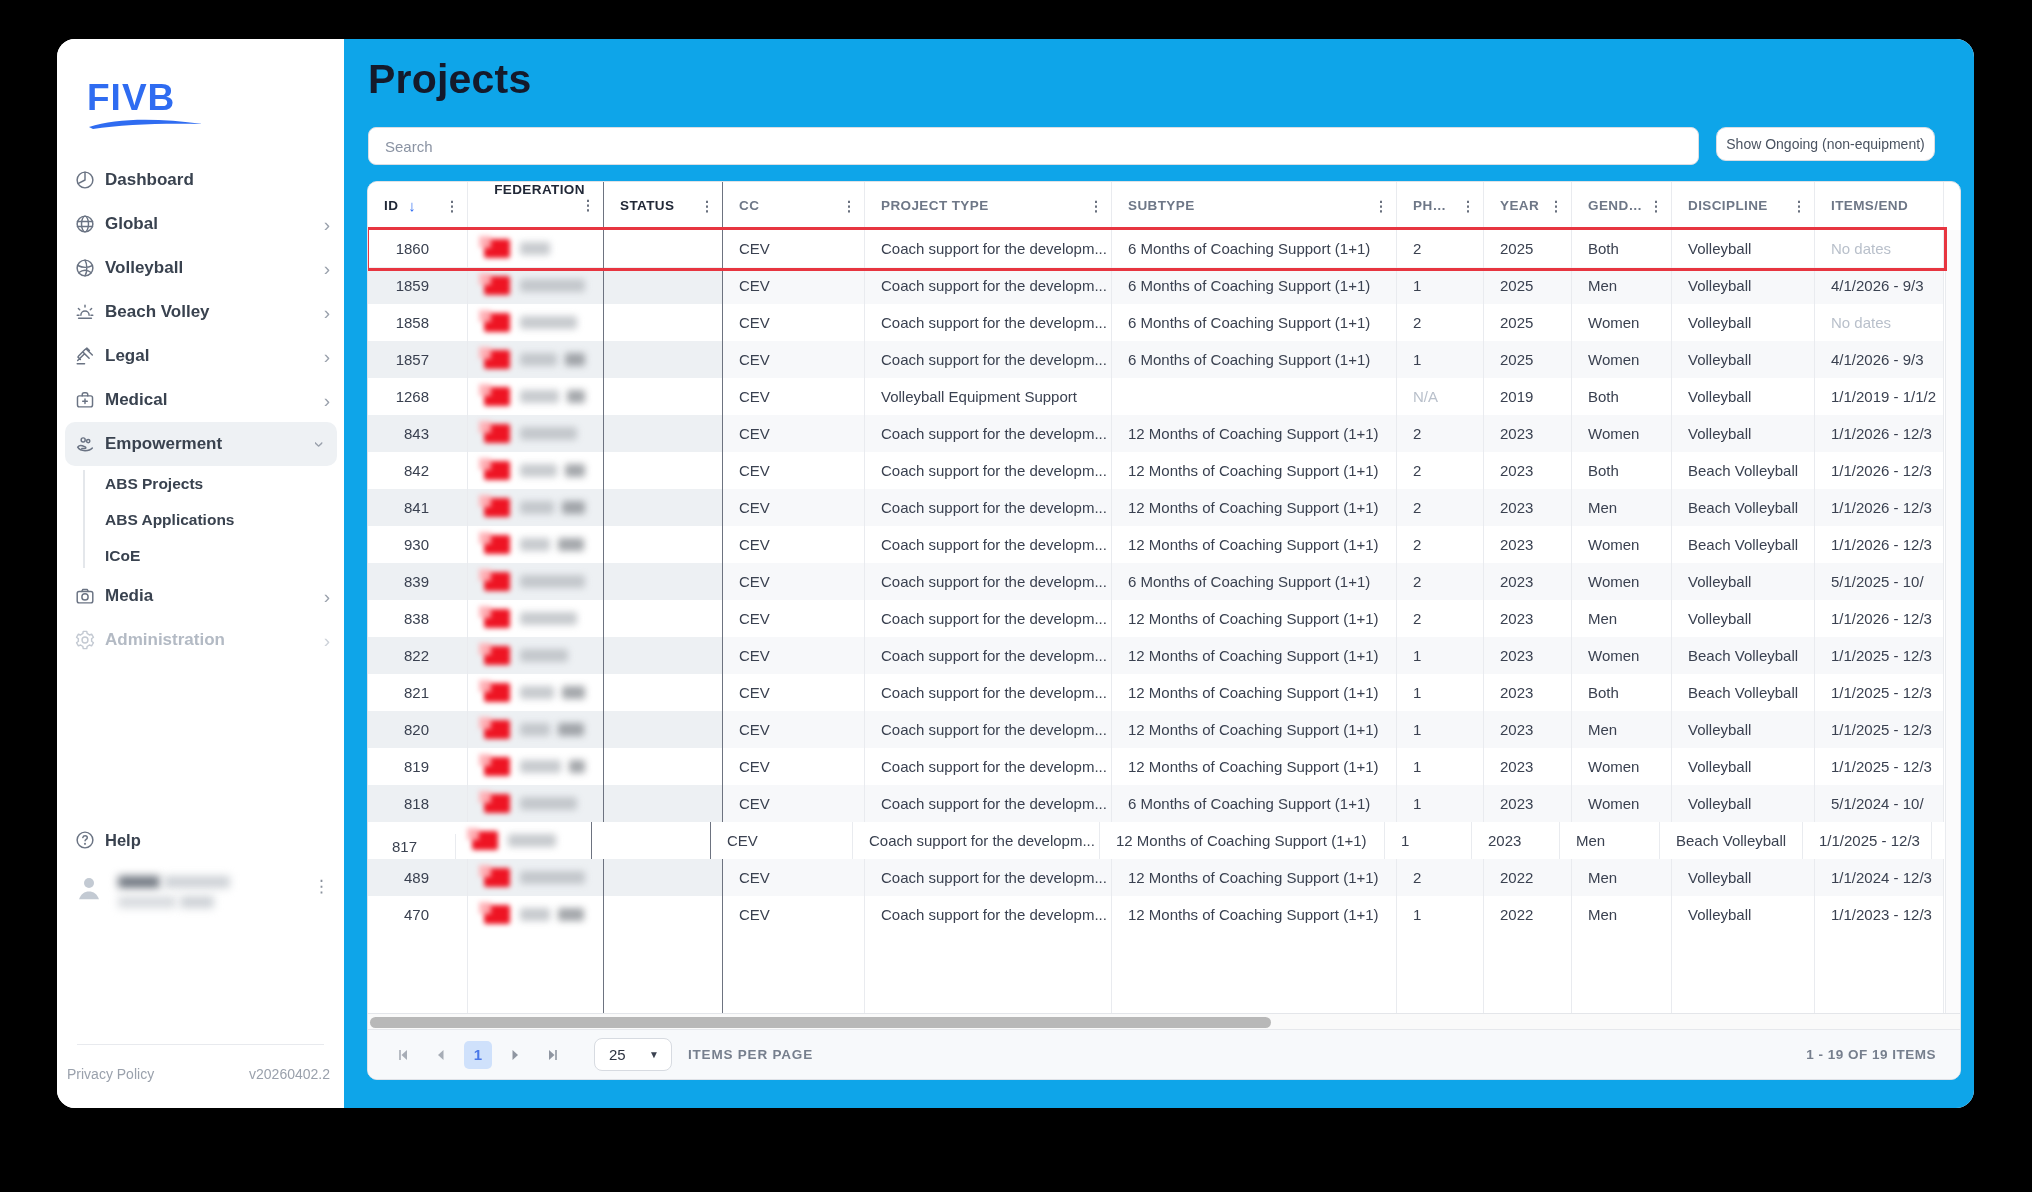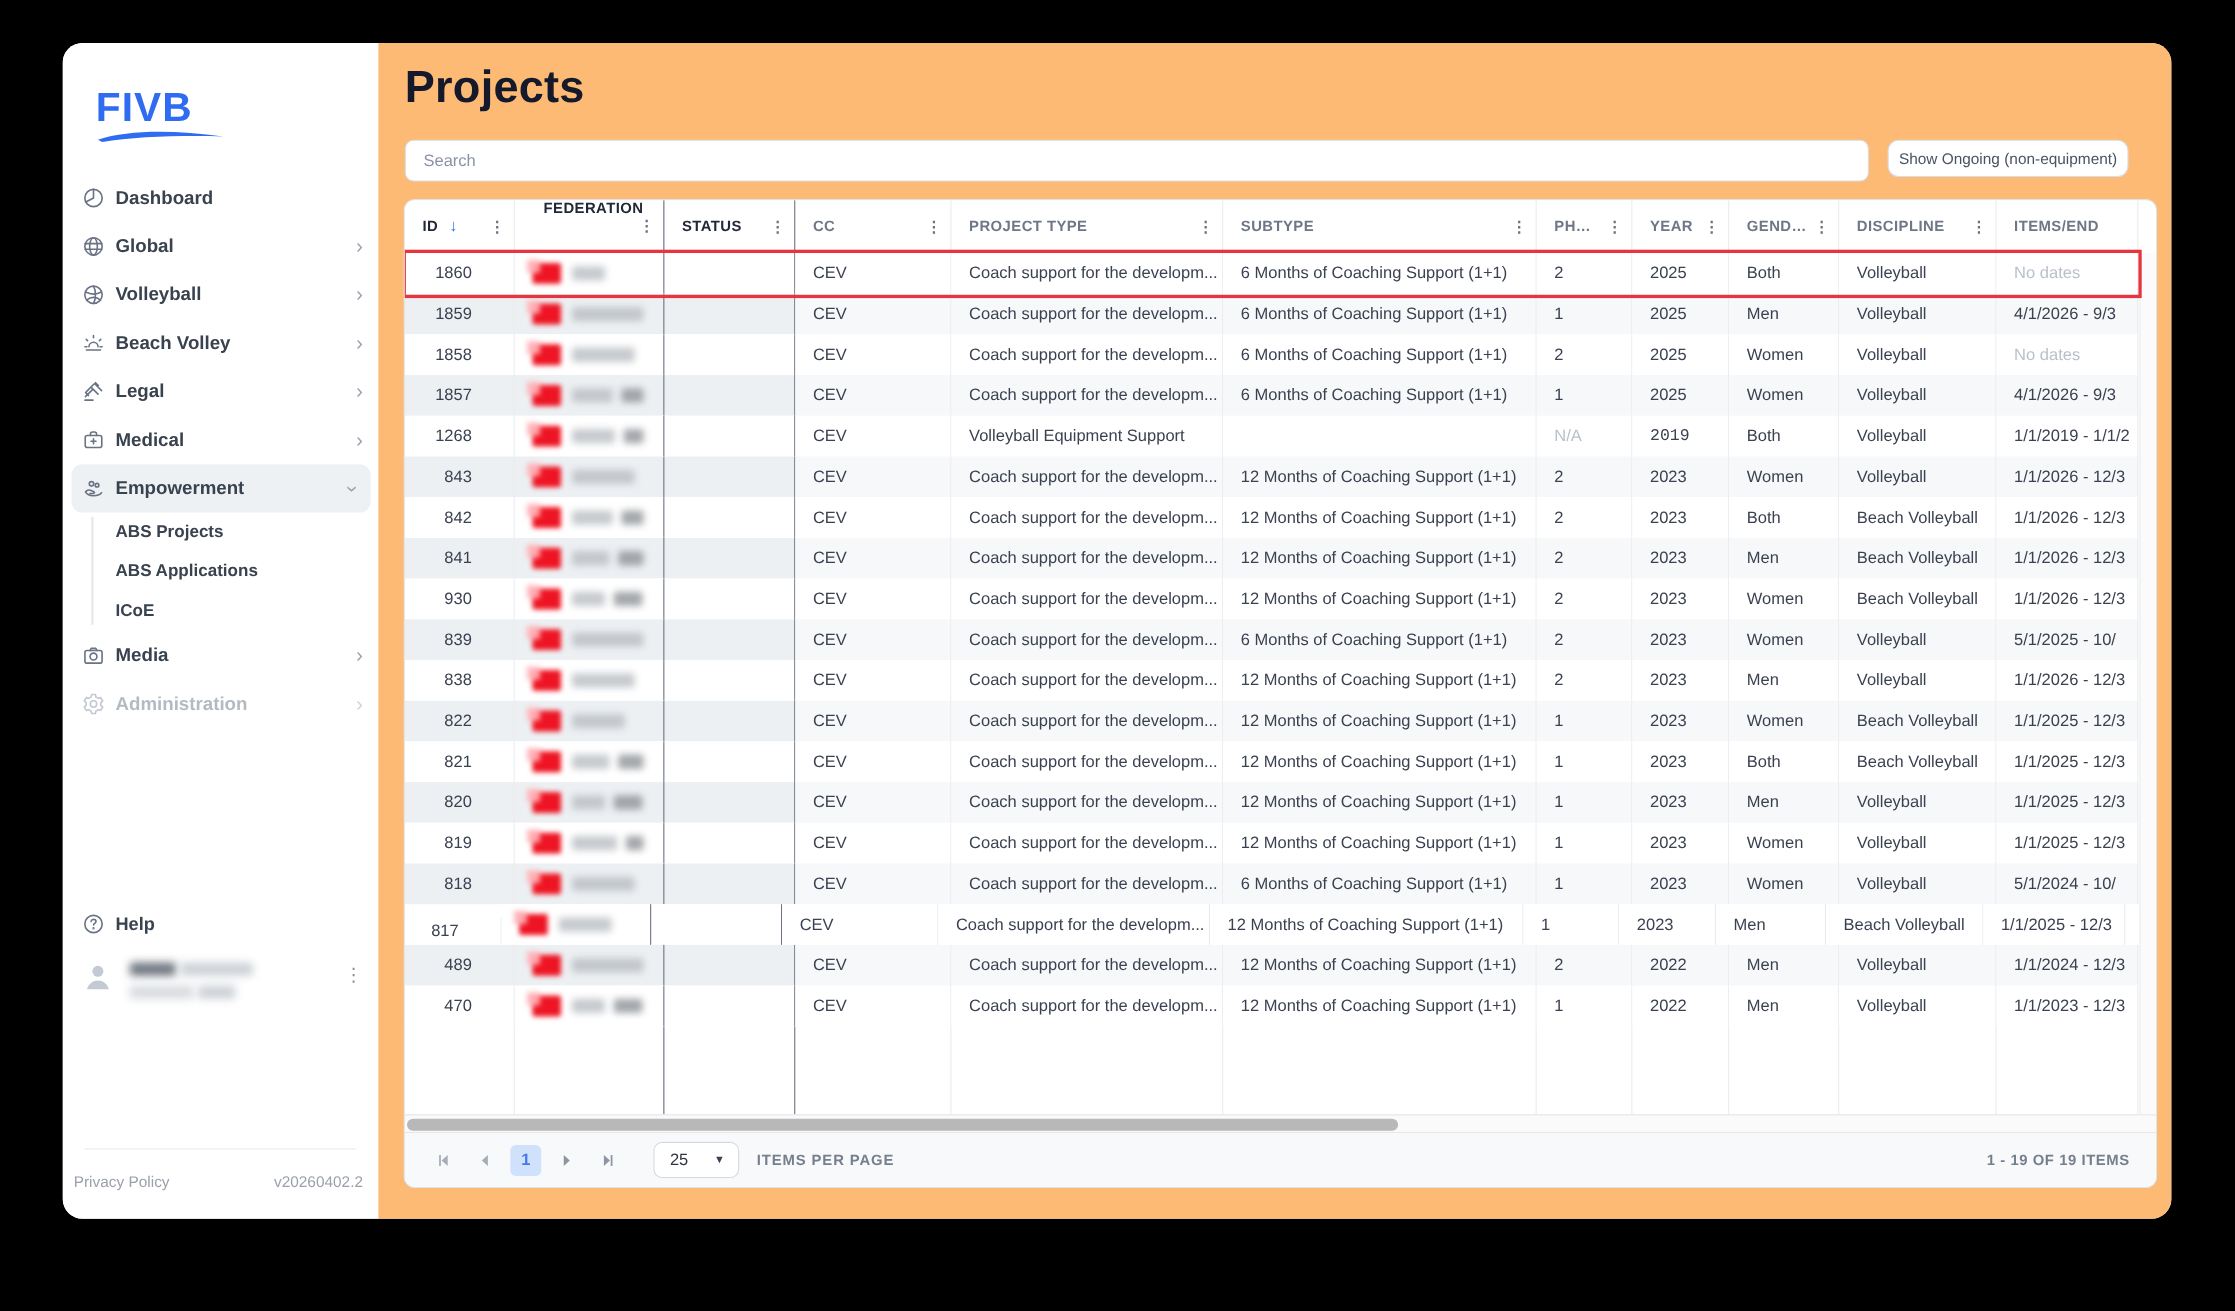--- a/index.html
+++ b/index.html
@@ -37,21 +37,21 @@
   .avatar { width:30px; height:32px; margin-right:14px; }
   .user-blobs { flex:1; padding-top:2px; }
   .blob { display:inline-block; height:12px; border-radius:2px; filter:blur(4px); }
   .kebab-user { color:#8a919c; font-size:17px; letter-spacing:0; line-height:1; padding-top:6px; cursor:pointer; }
   .sidebar-divider { position:absolute; left:20px; right:20px; bottom:63px; height:1px; background:#e8eaee; }
   .sidebar-footer { position:absolute; left:10px; right:14px; bottom:26px; display:flex; justify-content:space-between;
     font-size:14px; color:#9aa1ac; }
   .sidebar-footer a { color:#9aa1ac; text-decoration:none; }
 
   
-  .content { position:absolute; left:287px; top:0; right:0; bottom:0; background:#fdba74; }
+  .content { position:absolute; left:287px; top:0; right:0; bottom:0; background:#0ea5e9; }
   .page-title { position:absolute; left:24px; top:17px; font-size:41px; font-weight:700; color:#141a2b; letter-spacing:.2px; }
   .search-input { position:absolute; left:24px; top:88px; width:1331px; height:38px; background:#fff;
     border:1px solid #d9dde3; border-radius:8px; padding:0 16px; font-size:15px; color:#2e3442;
     font-family:"Liberation Sans", sans-serif; outline:none; }
   .search-input::placeholder { color:#8a93a3; }
   .ongoing-btn { position:absolute; left:1372px; top:88px; width:219px; height:34px; background:#fff;
     border:1px solid #d9dde3; border-radius:10px; font-size:14px; color:#4a5361; font-weight:500;
     font-family:"Liberation Sans", sans-serif; cursor:pointer; }
 
   
@@ -453,21 +453,21 @@
               </div>
               <div class="cell scrollable" style="width: 247px;">
                 <span>Volleyball Equipment Support</span>
               </div>
               <div class="cell scrollable" style="width: 285px;">
                 <span></span>
               </div>
               <div class="cell scrollable" style="width: 87px;">
                 <span class="muted">N/A</span>
               </div>
-              <div class="cell scrollable" style="width: 88px; font-family: Liberation Mono, monospace;">
+              <div class="cell scrollable" style="width: 88px;">
                 <span>2019</span>
               </div>
               <div class="cell scrollable" style="width: 100px;">
                 <span>Both</span>
               </div>
               <div class="cell scrollable" style="width: 143px;">
                 <span>Volleyball</span>
               </div>
               <div class="cell scrollable" style="width: 129px;">
                 <span>1/1/2019 - 1/1/2</span>

